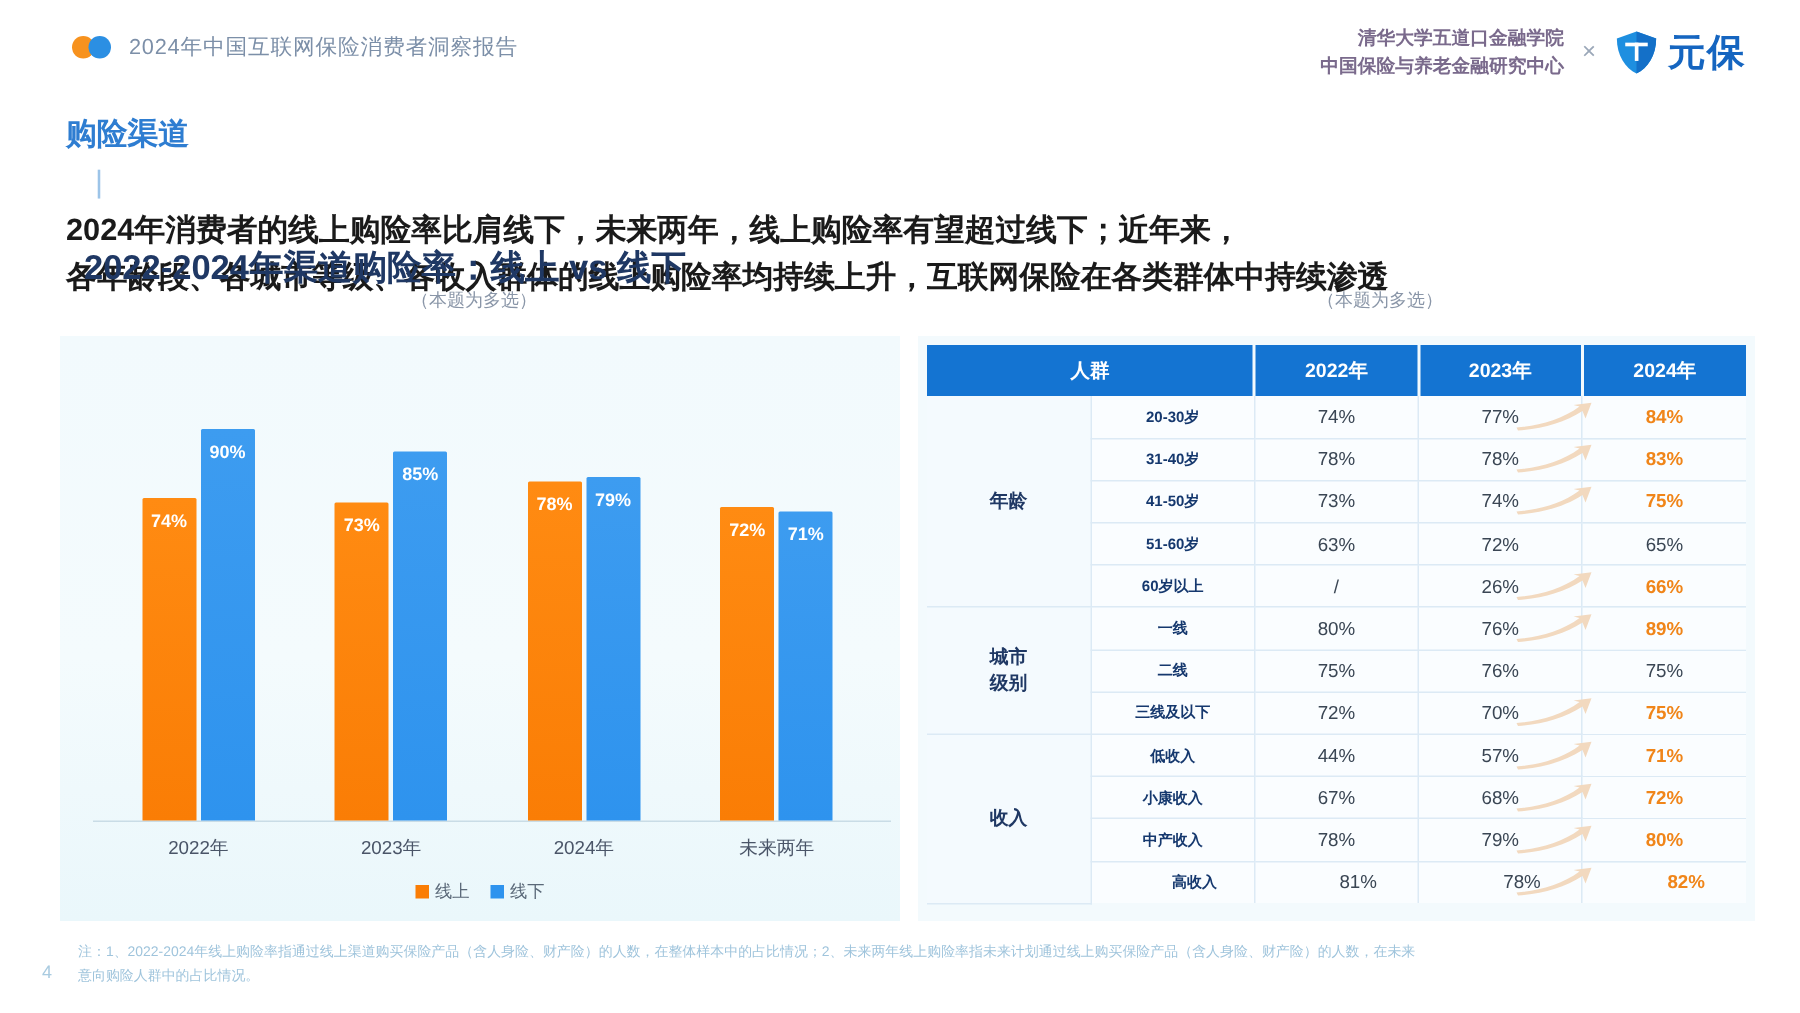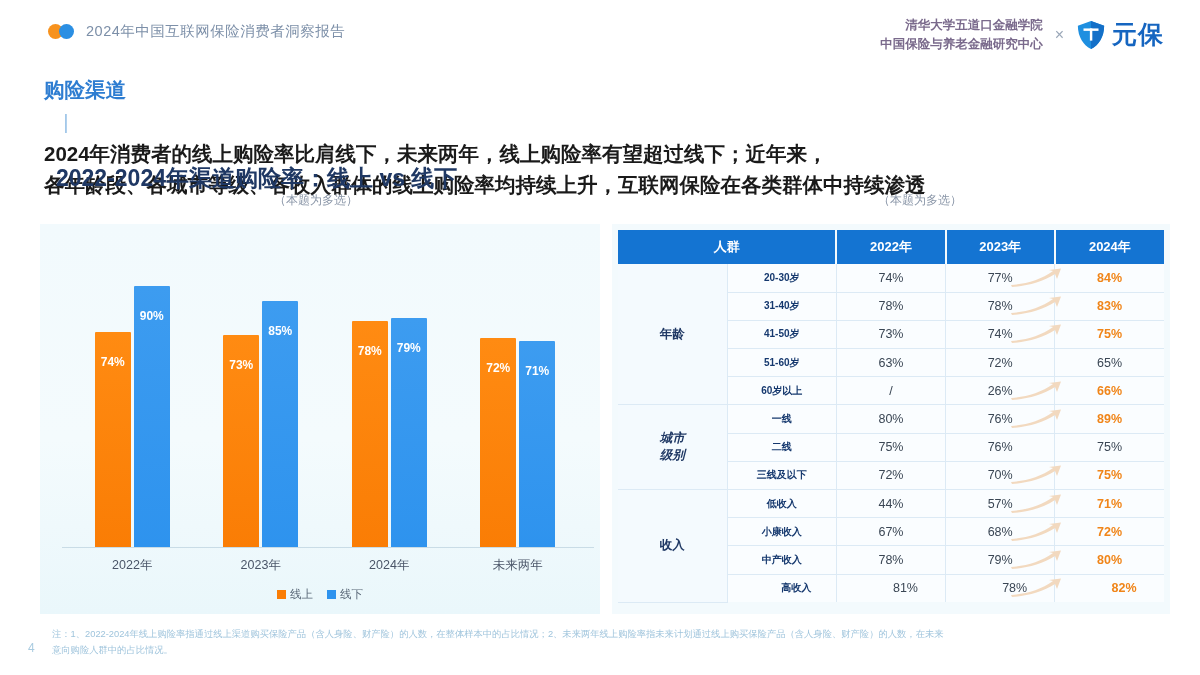--- a/index.html
+++ b/index.html
@@ -77,21 +77,20 @@
   .group { display: flex; align-items: flex-end; gap: 3px; width: 110px; justify-content: center; }
   .bar {
     width: 36px; position: relative; border-radius: 1px 1px 0 0;
     display: flex; justify-content: center;
   }
   .bar.on  { background: linear-gradient(180deg,#FF8B12 0%, #FA7D05 100%); }
   .bar.off { background: linear-gradient(180deg,#3D9CF0 0%, #2E93EE 100%); }
   .bar .val {
     position: absolute; top: 8px; color: #fff; font-size: 12px; font-weight: 700;
     white-space: nowrap;
-    margin-top: 15px;
   }
   .xlabels {
     position: absolute; left: 28px; right: 18px; bottom: 40px;
     display: flex; justify-content: space-around;
   }
   .xlabels span { width: 110px; text-align: center; font-size: 12.5px; color: #4A5568; }
   .legend {
     position: absolute; left: 0; right: 0; bottom: 12px;
     display: flex; justify-content: center; gap: 14px; align-items: center;
   }
@@ -282,21 +281,21 @@
           </tr>
           <tr>
             <td class="grp">60岁以上</td>
             <td>/</td>
             <td>26%</td>
             <td class="v2024 up"><svg class="arrow" viewBox="0 0 58 20">
                 <path d="M2 17 C16 16, 32 12, 44 3 L40 2 L52 0.5 L48 11 L46 6 C34 14, 18 18, 3 19 Z" fill="#F2D9BF"></path>
               </svg><span>66%</span></td>
           </tr>
           <tr>
-            <td class="cat" rowspan="3" style="width: 62px; font-style: italic;">城市<br>级别</td>
+            <td class="cat" rowspan="3" style="width: 62px;">城市<br>级别</td>
             <td class="grp">一线</td>
             <td>80%</td>
             <td>76%</td>
             <td class="v2024 up"><svg class="arrow" viewBox="0 0 58 20">
                 <path d="M2 17 C16 16, 32 12, 44 3 L40 2 L52 0.5 L48 11 L46 6 C34 14, 18 18, 3 19 Z" fill="#F2D9BF"></path>
               </svg><span>89%</span></td>
           </tr>
           <tr>
             <td class="grp">二线</td>
             <td>75%</td>

